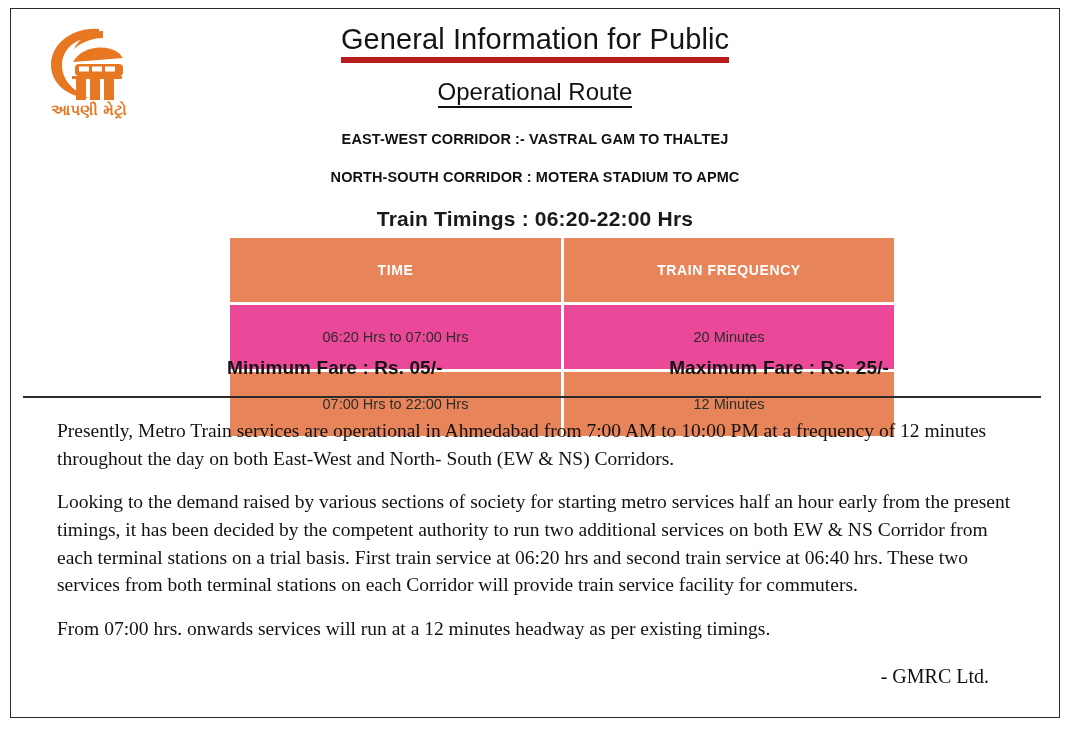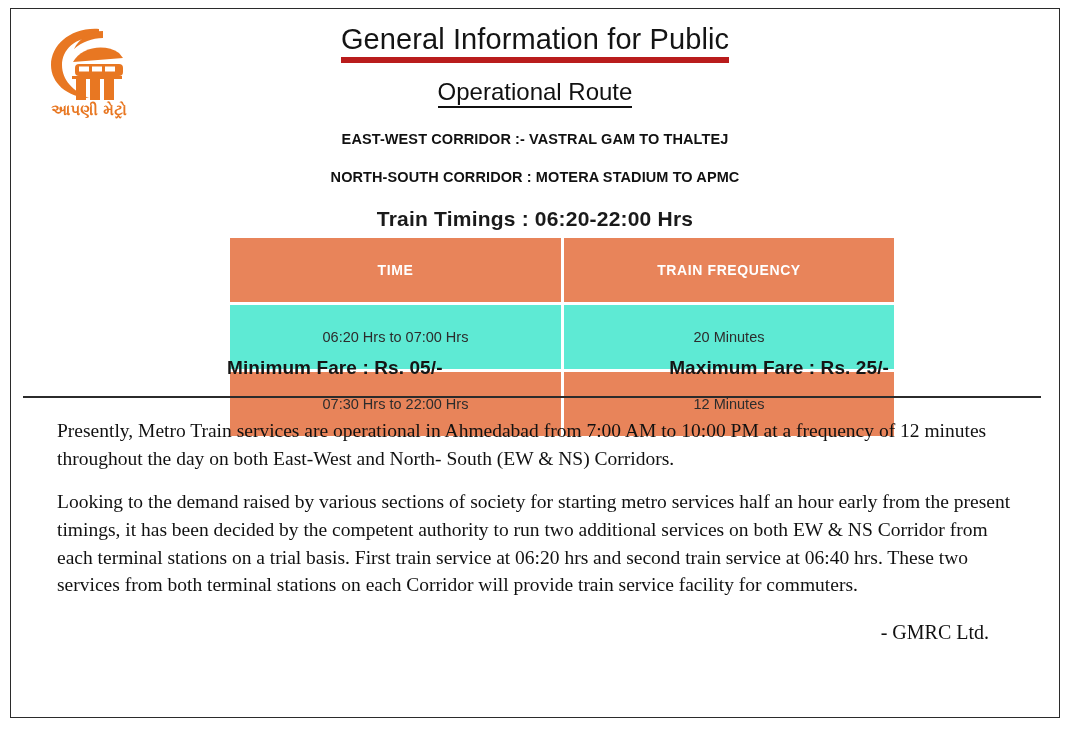--- a/index.html
+++ b/index.html
@@ -126,21 +126,21 @@
   .timing-table thead th {
     background: #e8845a;
     color: #ffffff;
     font-weight: 700;
     letter-spacing: .6px;
     font-size: 14px;
   }
   .timing-table thead th + th { border-left: 3px solid #ffffff; }
 
   .timing-table tbody tr.row-light td {
-    background: #5eead4;
+    background: #ec4899;
     color: #2c2c2c;
     font-weight: 400;
     border-top: 3px solid #ffffff;
   }
   .timing-table tbody tr.row-dark td {
     background: #e8845a;
     color: #2c2c2c;
     font-weight: 400;
     border-top: 3px solid #ffffff;
   }
@@ -244,33 +244,34 @@
           <th>TIME</th>
           <th>TRAIN FREQUENCY</th>
         </tr>
       </thead>
       <tbody>
         <tr class="row-light">
           <td>06:20 Hrs to 07:00 Hrs</td>
           <td>20 Minutes</td>
         </tr>
         <tr class="row-dark">
-          <td>07:30 Hrs to 22:00 Hrs</td>
+          <td>07:00 Hrs to 22:00 Hrs</td>
           <td>12 Minutes</td>
         </tr>
       </tbody>
     </table>
 
     <div class="fares">
       <div class="fare">Minimum Fare : Rs. 05/-</div>
       <div class="fare">Maximum Fare : Rs. 25/-</div>
     </div>
 
     <div class="divider"></div>
   </div>
 
   <div class="body-copy">
     <p>Presently, Metro Train services are operational in Ahmedabad from 7:00 AM to 10:00 PM at a frequency of 12 minutes throughout the day on both East-West and North- South (EW &amp; NS) Corridors.</p>
     <p>Looking to the demand raised by various sections of society for starting metro services half an hour early from the present timings, it has been decided by the competent authority to run two additional services on both EW &amp; NS Corridor from each terminal stations on a trial basis. First train service at 06:20 hrs and second train service at 06:40 hrs. These two services from both terminal stations on each Corridor will provide train service facility for commuters.</p>
+    <p>From 07:00 hrs. onwards services will run at a 12 minutes headway as per existing timings.</p>
     <div class="signature">- GMRC Ltd.</div>
   </div>
 
 </div>
 
 </body></html>

